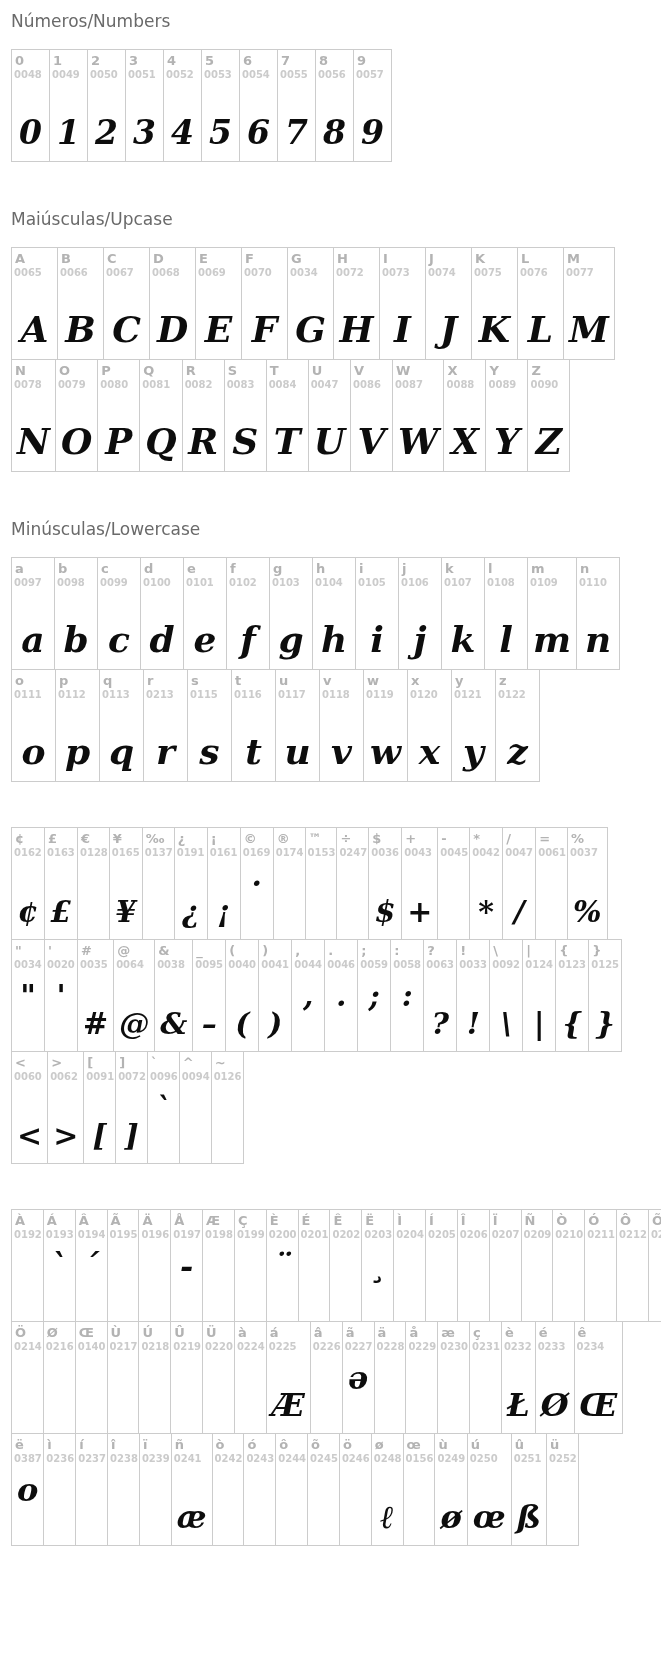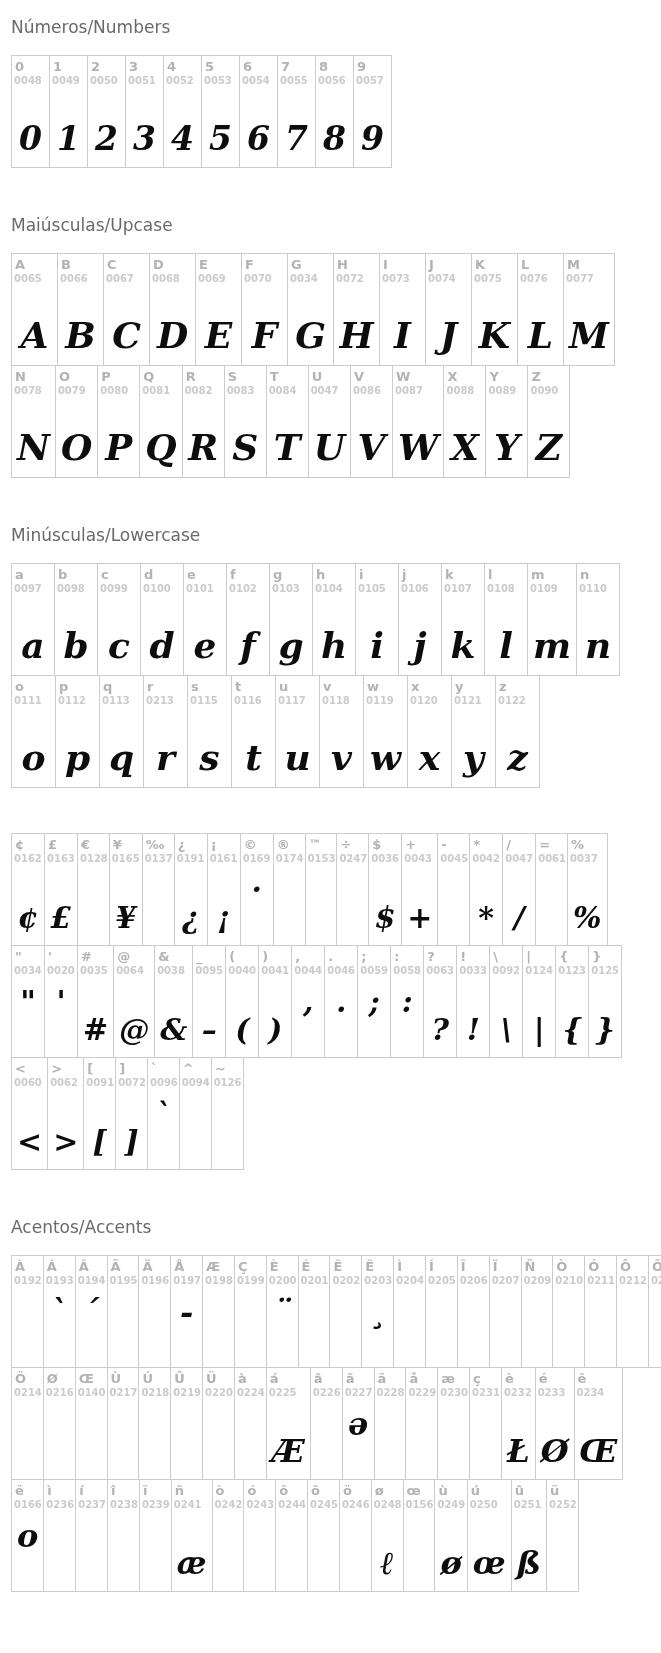--- a/index.html
+++ b/index.html
@@ -1,18 +1,18 @@
 <!DOCTYPE html>
 <html><head>
 <meta charset="utf-8">
 <style>
   html,body{margin:0;padding:0;background:#ffffff;}
   body{width:661px;min-height:1653px;padding:4px 0 20px 11px;box-sizing:border-box;
        font-family:"DejaVu Sans", "Liberation Sans", sans-serif;}
-  .section-title{font-size:17px;line-height:22px;color:#6a6a6a;margin:12px 0 18px 0;
+  .section-title{font-size:17px;line-height:22px;color:#6a6a6a;margin:6px 0 18px 0;
        font-family:"DejaVu Sans", sans-serif;}
   .section{margin:0 0 0 0;}
   .section + .section{margin-top:46px;}
   .row{display:flex;width:max-content;margin-top:-1px;}
   .cell{border:1px solid #cccccc;margin-left:-1px;box-sizing:border-box;height:113px;
         display:flex;flex-direction:column;background:#fff;}
   .cell:first-child{margin-left:0;}
   .char{font-size:13px;font-weight:bold;line-height:15px;color:#b3b3b3;padding:3px 2px 0 3px;}
   .code{font-size:10px;font-weight:bold;line-height:12px;color:#cbcbcb;padding:1px 1px 0 2px;
         letter-spacing:0px;white-space:nowrap;}
@@ -587,21 +587,20 @@
           <div class="glyph"></div>
         </div>
         <div class="cell empty">
           <div class="char">~</div>
           <div class="code">0126</div>
           <div class="glyph"></div>
         </div>
       </div>
     </div>
     <div class="section sec-accents">
-      <div class="section-title">Acentos/Accents</div>
       <div class="row row-0">
         <div class="cell empty">
           <div class="char">À</div>
           <div class="code">0192</div>
           <div class="glyph"></div>
         </div>
         <div class="cell">
           <div class="char">Á</div>
           <div class="code">0193</div>
           <div class="glyph small">`</div>
@@ -790,21 +789,21 @@
         </div>
         <div class="cell">
           <div class="char">ê</div>
           <div class="code">0234</div>
           <div class="glyph">Œ</div>
         </div>
       </div>
       <div class="row row-2">
         <div class="cell">
           <div class="char">ë</div>
-          <div class="code">0166</div>
+          <div class="code">0387</div>
           <div class="glyph small">o</div>
         </div>
         <div class="cell empty">
           <div class="char">ì</div>
           <div class="code">0236</div>
           <div class="glyph"></div>
         </div>
         <div class="cell empty">
           <div class="char">í</div>
           <div class="code">0237</div>

